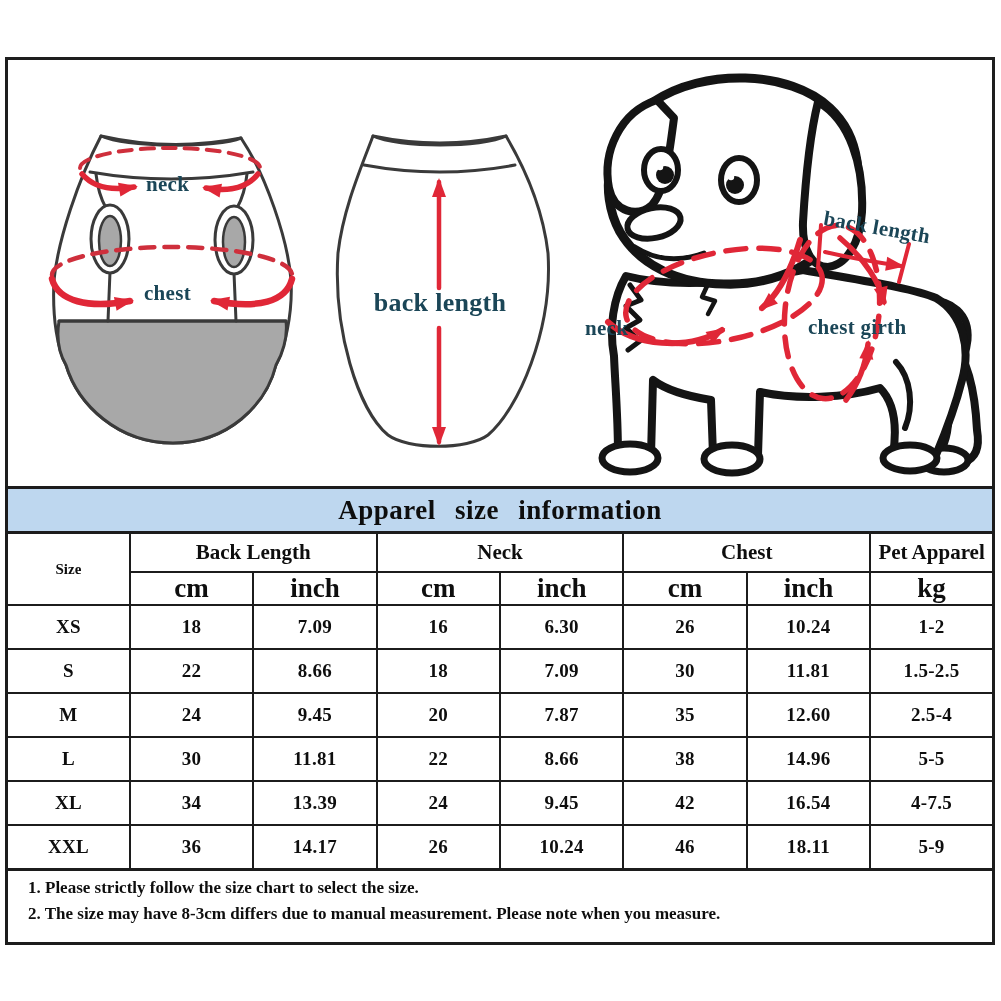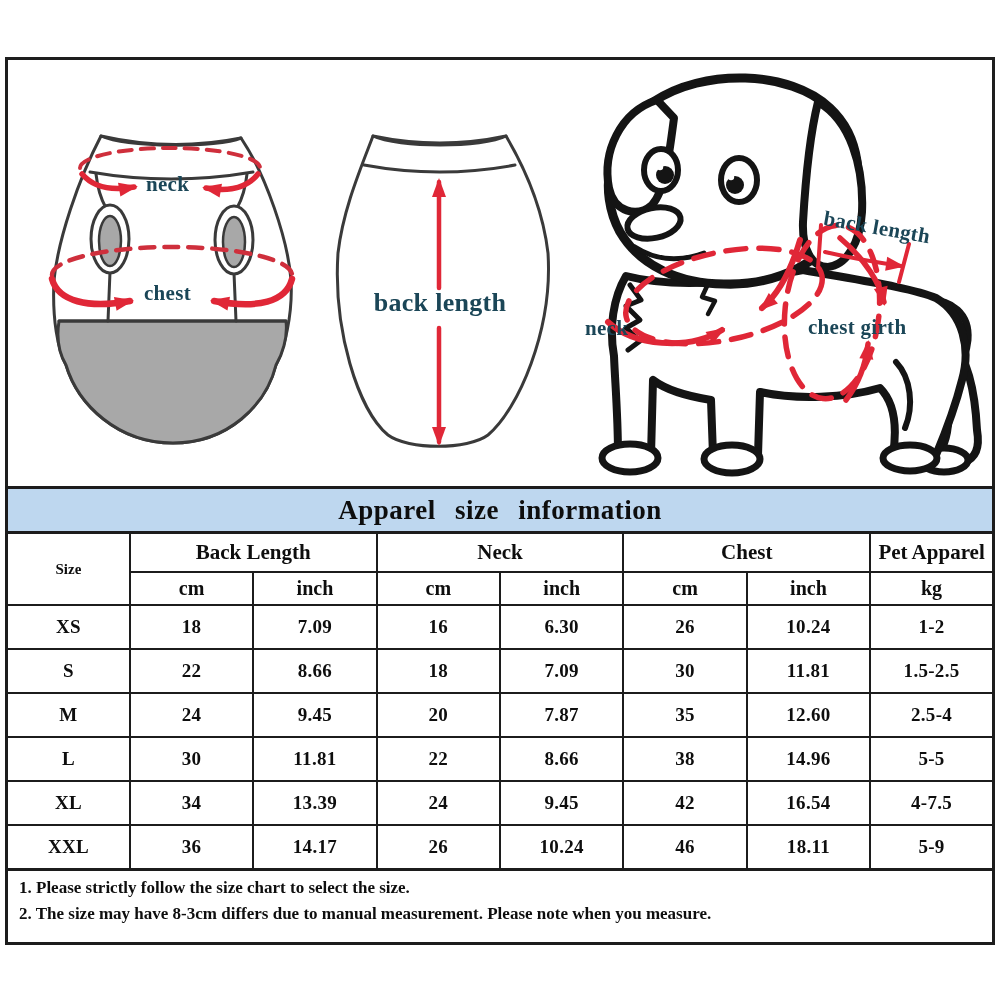--- a/index.html
+++ b/index.html
@@ -13,25 +13,25 @@
   .lbl-mid{font-size:26px;width:170px;text-align:center;}
   .rot{transform:rotate(10deg);transform-origin:left top;}
   
   .tablewrap{position:absolute;left:5px;top:486px;width:990px;}
   table.size{width:100%;border-collapse:collapse;table-layout:fixed;border:3px solid #1c1c1c;}
   table.size th,table.size td{border:2px solid #1c1c1c;text-align:center;vertical-align:middle;
         font-weight:bold;color:#0e0e0e;padding:0;overflow:hidden;}
   .title-cell{background:#bed7ef;height:42px;font-size:27px;word-spacing:12px;letter-spacing:.5px;
         border-bottom:3px solid #1c1c1c !important;}
   .grp{height:37px;font-size:21px;}
-  .sub{height:31px;font-size:20px;}
+  .sub{height:31px;font-size:27px;}
   .szh{font-size:15px;}
   table.size td{height:42px;font-size:19px;letter-spacing:.3px;}
   .notes{box-sizing:border-box;width:100%;border:3px solid #1c1c1c;border-top:none;
-         padding:4px 6px 16px 11px;font-weight:bold;font-size:17px;line-height:1.5;color:#0e0e0e;background:#fff;}
+         padding:4px 6px 16px 20px;font-weight:bold;font-size:17px;line-height:1.5;color:#0e0e0e;background:#fff;}
 </style>
 </head>
 <body>
 
 <div class="page">
 
   <div class="frame">
     <svg class="art" viewBox="0 0 984 426">
       <defs>
         <marker id="arr" markerUnits="userSpaceOnUse" markerWidth="24" markerHeight="20" refX="17" refY="9" orient="auto">

